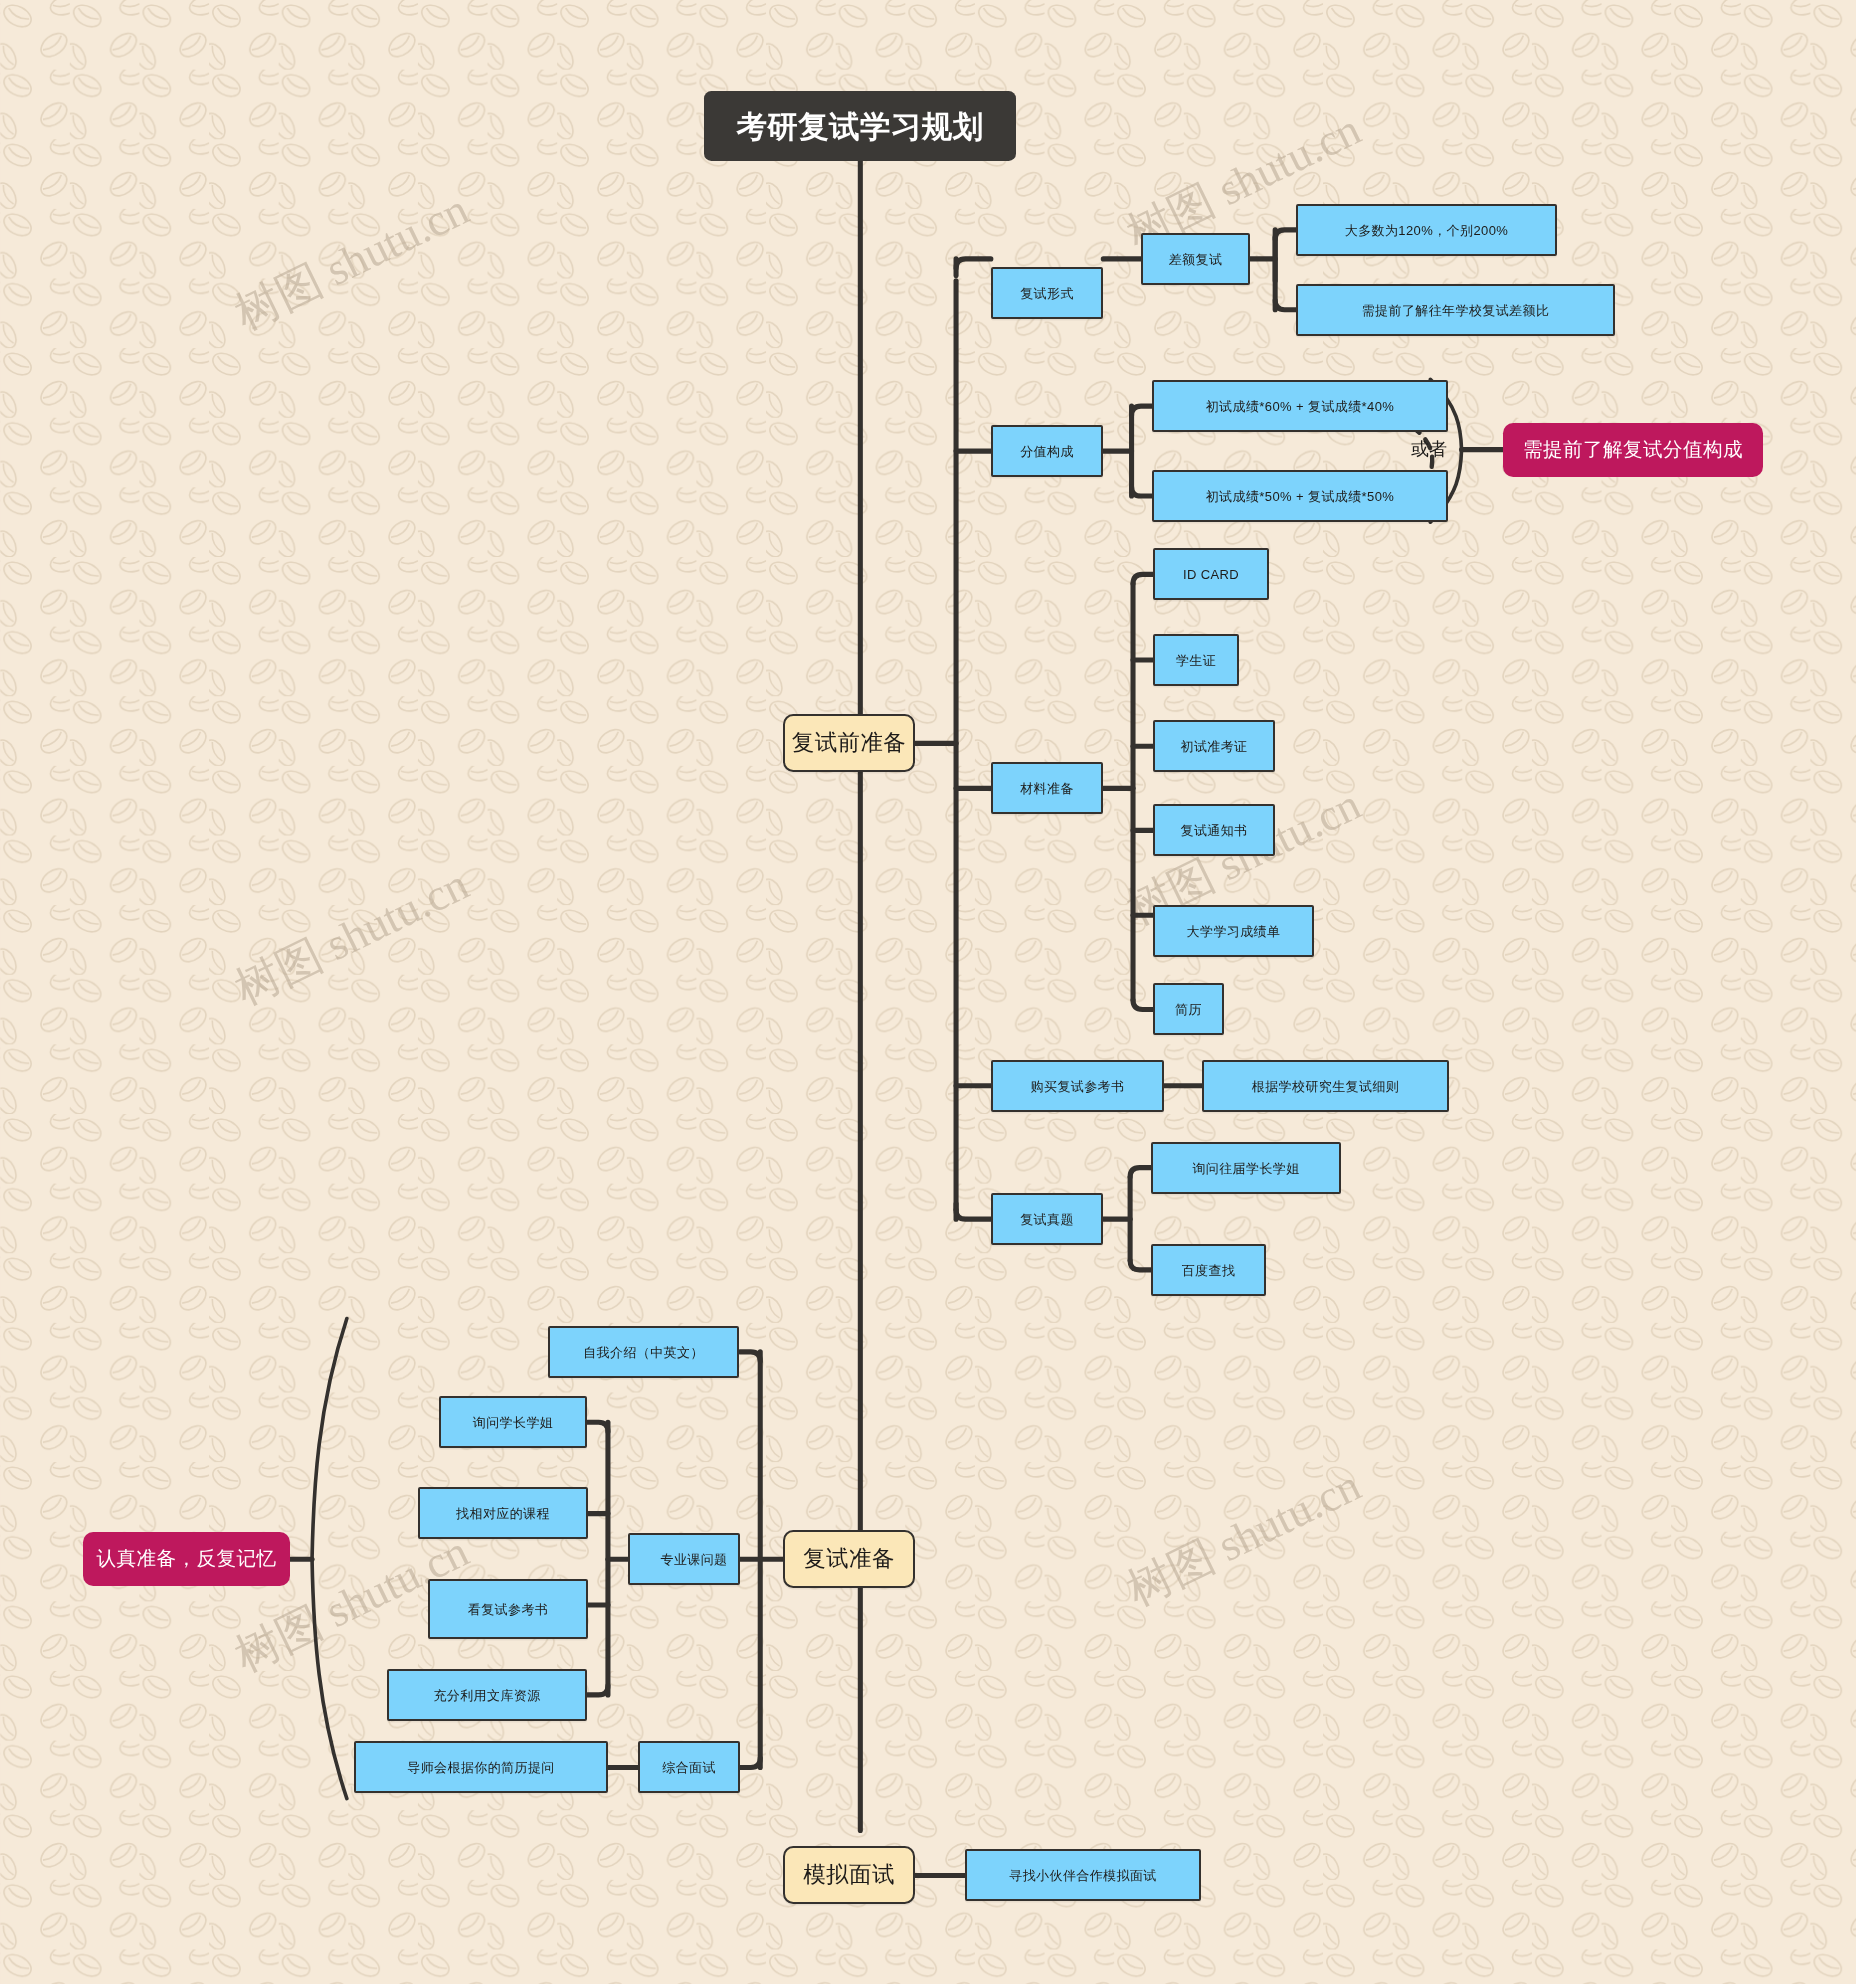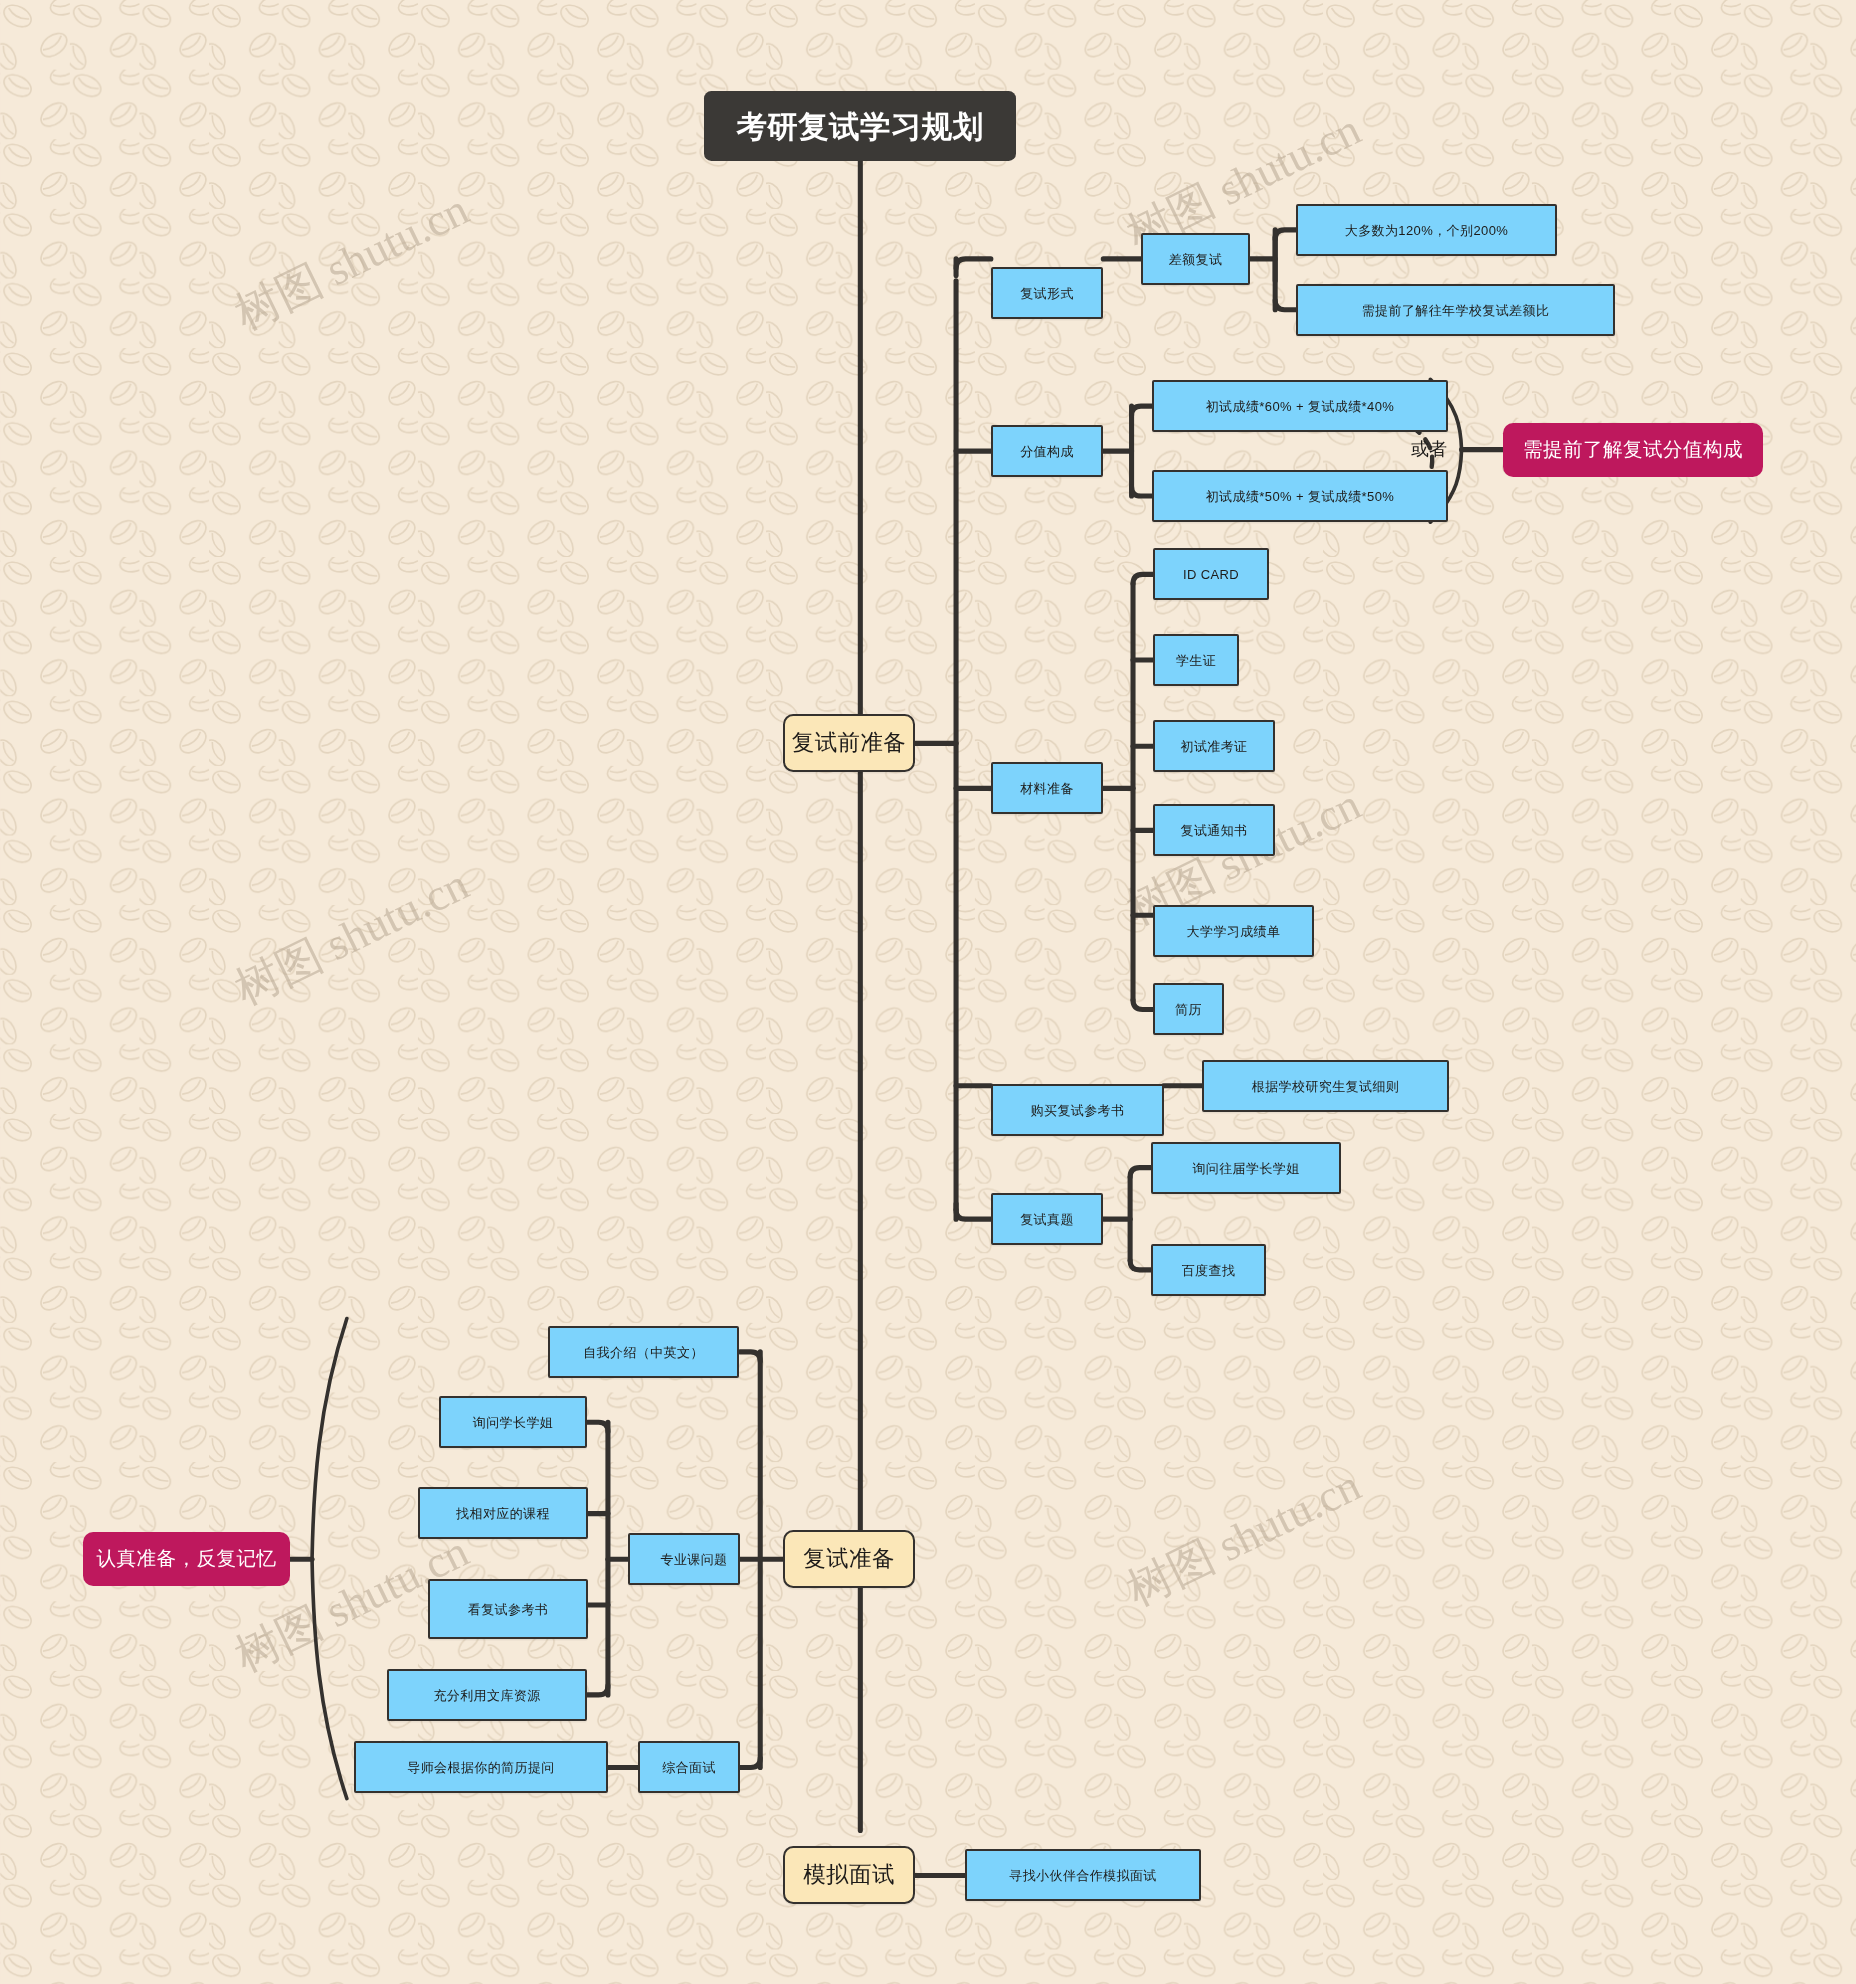--- a/index.html
+++ b/index.html
@@ -215,21 +215,21 @@
   <div class="node" style="left:1153px;top:804px;width:122px;height:52px;">
     <span>复试通知书</span>
   </div>
   <div class="node" style="left:1153px;top:889px;width:161px;height:52px;margin-top:16px;">
     <span>大学学习成绩单</span>
   </div>
   <div class="node" style="left:1153px;top:983px;width:71px;height:52px;">
     <span>简历</span>
   </div>
 
-  <div class="node" style="left:991px;top:1060px;width:173px;height:52px;margin-top:24px;">
+  <div class="node" style="left:991px;top:1060px;width:173px;height:52px;">
     <span>购买复试参考书</span>
   </div>
   <div class="node" style="left:1202px;top:1060px;width:247px;height:52px;">
     <span>根据学校研究生复试细则</span>
   </div>
 
   <div class="node" style="left:991px;top:1193px;width:112px;height:52px;">
     <span>复试真题</span>
   </div>
   <div class="node" style="left:1151px;top:1142px;width:190px;height:52px;">

